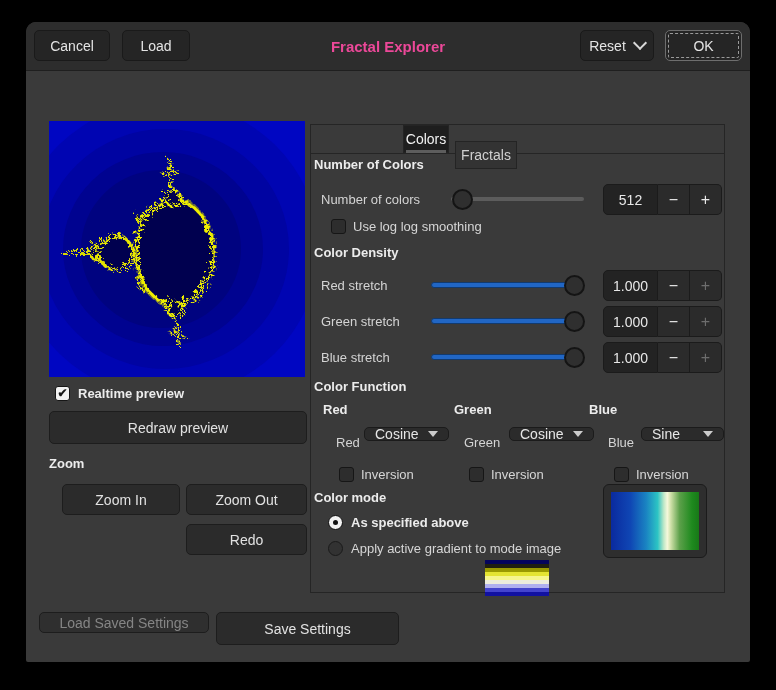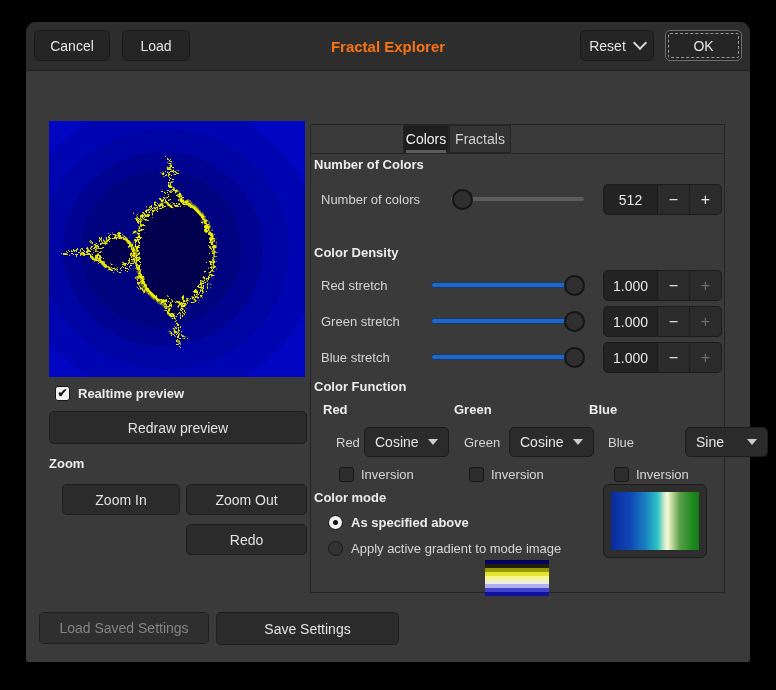--- a/index.html
+++ b/index.html
@@ -7,21 +7,21 @@
           font-family:"Liberation Sans",sans-serif;color:#d6d6d6;font-size:13px;}
   .abs{position:absolute;}
 
   .dialog{position:absolute;left:26px;top:22px;width:724px;height:640px;background:#3a3a3a;
           border-radius:10px 10px 2px 2px;}
   .titlebar{position:absolute;left:0;top:0;width:724px;height:48px;background:#2d2d2d;
             border-bottom:1px solid #1f1f1f;border-radius:10px 10px 0 0;}
   .tb-btn{position:absolute;height:31px;background:#252525;border:1px solid #1a1a1a;border-radius:5px;
           color:#e4e4e4;display:flex;align-items:center;justify-content:center;font-size:14px;box-sizing:border-box;}
   .title{position:absolute;left:0;top:0;width:724px;height:48px;display:flex;align-items:center;justify-content:center;
-         font-weight:bold;color:#f97316;font-size:15px;pointer-events:none;}
+         font-weight:bold;color:#ec4899;font-size:15px;pointer-events:none;}
   .chev{display:inline-block;width:8px;height:8px;border-right:2px solid #d8d8d8;border-bottom:2px solid #d8d8d8;
         transform:rotate(45deg);margin-left:9px;margin-top:-5px;}
   .ok-btn{border:1px solid #6e6e6e;outline:1px dashed #9a9a9a;outline-offset:-4px;}
 
   .btn{position:absolute;background:#2b2b2b;border:1px solid #1d1d1d;border-radius:5px;color:#e2e2e2;
        display:flex;align-items:center;justify-content:center;font-size:14px;box-sizing:border-box;}
   .btn.disabled{color:#858585;background:#2f2f2f;}
 
   .bold-label{font-weight:bold;color:#ececec;}
 
@@ -51,21 +51,21 @@
   
   .spin{position:absolute;height:31px;display:flex;}
   .spin .val{width:55px;background:#232323;border:1px solid #1b1b1b;color:#e8e8e8;display:flex;align-items:center;
              justify-content:center;border-radius:5px 0 0 5px;box-sizing:border-box;font-size:14px;}
   .spin .sb{width:32px;background:#2b2b2b;border:1px solid #1b1b1b;border-left:none;color:#e8e8e8;display:flex;
             align-items:center;justify-content:center;font-size:16px;box-sizing:border-box;}
   .spin .sb.last{border-radius:0 5px 5px 0;}
   .spin .sb.disabled{color:#6d6d6d;}
 
   
-  .dd{position:absolute;height:30px;background:#2b2b2b;border:1px solid #1b1b1b;border-radius:5px;color:#e6e6e6;
+  .dd{position:absolute;height:14px;background:#2b2b2b;border:1px solid #1b1b1b;border-radius:5px;color:#e6e6e6;
       display:flex;align-items:center;justify-content:space-between;padding:0 10px;box-sizing:border-box;font-size:14px;}
   .dd .caret{width:0;height:0;border-left:5px solid transparent;border-right:5px solid transparent;border-top:6px solid #cccccc;}
 
   .grad-btn{position:absolute;left:603px;top:484px;width:104px;height:74px;background:#2e2e2e;border:1px solid #1b1b1b;
             border-radius:6px;box-sizing:border-box;}
   .grad-img{position:absolute;left:7px;top:7px;width:88px;height:58px;
             background:linear-gradient(90deg,#0a2a9e 0%,#0f46b4 22%,#1a84c2 40%,#2cc4c4 53%,#bfe8c8 60%,#f6f8dc 64%,#cfe0a8 68%,#5ca04a 78%,#1e8a1e 92%,#187818 100%);}
   .cmap{position:absolute;left:485px;top:560px;width:64px;height:36px;
         background:linear-gradient(180deg,
           #04045c 0%,#04045c 11%,
@@ -146,50 +146,54 @@
     <div class="btn" style="left:36px;top:462px;width:118px;height:31px;">
         <span>Zoom In</span>
       </div>
     <div class="btn" style="left:160px;top:462px;width:121px;height:31px;">
         <span>Zoom Out</span>
       </div>
     <div class="btn" style="left:160px;top:502px;width:121px;height:31px;">
         <span>Redo</span>
       </div>
 
-    <div class="btn disabled" style="left:13px;top:590px;width:170px;height:32px;">
+    <div class="btn disabled" style="left:13px;top:590px;width:170px;height:21px;">
         <span>Load Saved Settings</span>
       </div>
     <div class="btn" style="left:190px;top:590px;width:183px;height:33px;">
         <span>Save Settings</span>
       </div>
 
     <div class="notebook">
       <div class="tabstrip-line"></div>
       <div class="tab active" style="left:92px;width:46px;">
           <span>Colors</span>
         </div>
-      <div class="tab" style="left:138px;width:62px;">
+      <div class="tab" style="left:144px;width:62px;margin-top:16px;">
           <span>Fractals</span>
         </div>
       <div class="tab-underline" style="left:95px;top:25px;width:40px;"></div>
 
       <div class="section-h" style="left:3px;top:32px;">Number of Colors</div>
       <div class="row-label" style="left:10px;top:67px;">Number of colors</div>
       <div class="track" style="left:140px;top:72px;width:133px;"></div>
       <div class="handle" style="left:141px;top:64px;"></div>
       <div class="spin" style="left:292px;top:59px;">
         <div class="val">512</div>
         <div class="sb">
             <span>−</span>
           </div>
         <div class="sb last">
             <span>+</span>
           </div>
       </div>
+      <div class="abs" style="left:20px;top:94px;display:flex;align-items:center;gap:7px;">
+        <div class="cb"></div>
+        <span>Use log log smoothing</span>
+      </div>
 
       <div class="section-h" style="left:3px;top:120px;">Color Density</div>
 
       <div class="row-label" style="left:10px;top:153px;">Red stretch</div>
       <div class="track" style="left:120px;top:158px;width:153px;"></div>
       <div class="track-fill" style="left:120px;top:157px;width:144px;"></div>
       <div class="handle" style="left:253px;top:150px;"></div>
       <div class="spin" style="left:292px;top:145px;">
         <div class="val">1.000</div>
         <div class="sb">
@@ -237,21 +241,21 @@
       <div class="dd" style="left:53px;top:302px;width:85px;">
         <span>Cosine</span>
         <span class="caret"></span>
       </div>
       <div class="row-label" style="left:153px;top:310px;">Green</div>
       <div class="dd" style="left:198px;top:302px;width:85px;">
         <span>Cosine</span>
         <span class="caret"></span>
       </div>
       <div class="row-label" style="left:297px;top:310px;">Blue</div>
-      <div class="dd" style="left:330px;top:302px;width:83px;margin-left:44px;">
+      <div class="dd" style="left:330px;top:302px;width:83px;">
         <span>Sine</span>
         <span class="caret"></span>
       </div>
 
       <div class="abs" style="left:28px;top:342px;display:flex;align-items:center;gap:7px;">
         <div class="cb"></div>
         <span>Inversion</span>
       </div>
       <div class="abs" style="left:158px;top:342px;display:flex;align-items:center;gap:7px;">
         <div class="cb"></div>

